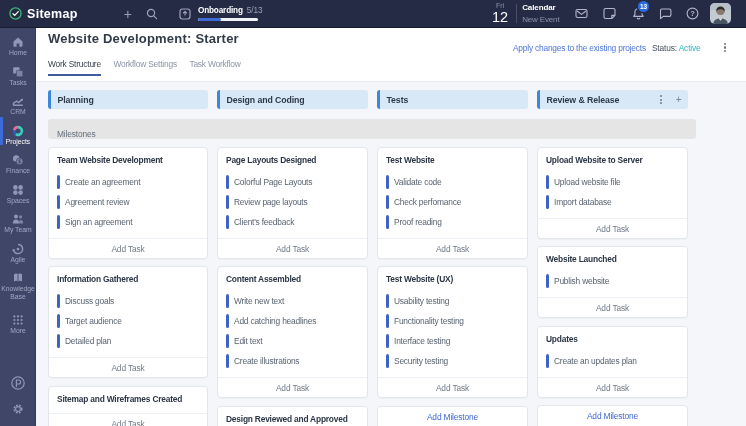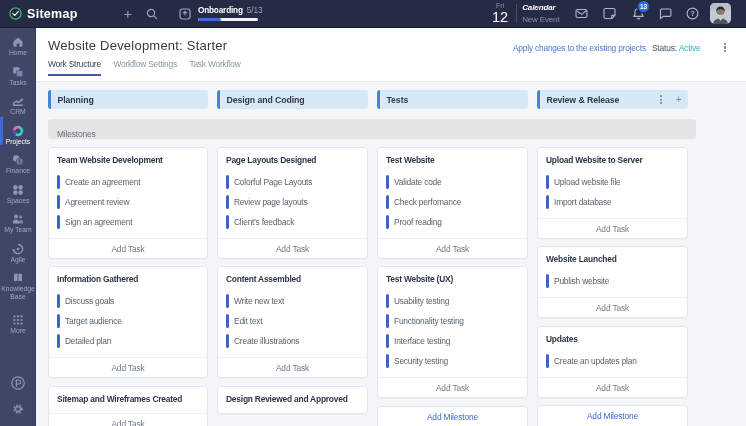--- a/index.html
+++ b/index.html
@@ -22,21 +22,21 @@
   .onb-count { color:#9aa0b8; font-size:8.2px; margin-left:4px; letter-spacing:-0.1px; }
   .onb-progress { margin-top:3px; width:60px; height:3px; border-radius:2px; background:#f2f3f7; overflow:hidden; }
   .onb-fill { height:100%; background:#3e6ad6; border-radius:2px; }
 
   .tb-right { margin-left:auto; display:flex; align-items:center; }
   .tb-date { text-align:center; line-height:1; }
   .tb-date-wd { color:#8e93ac; font-size:7px; }
   .tb-date-day { color:#fff; font-size:14.5px; font-weight:400; margin-top:1px; }
   .tb-sep { width:1px; height:19px; background:#4a4f68; margin:0 5.5px 0 7.5px; }
   .tb-cal { line-height:1; cursor:pointer; }
-  .tb-cal-1 { color:#fff; font-size:8px; font-weight:bold; letter-spacing:-0.1px;font-style:italic; }
+  .tb-cal-1 { color:#fff; font-size:8px; font-weight:bold; letter-spacing:-0.1px; }
   .tb-cal-2 { color:#8e93ac; font-size:8px; margin-top:4px; letter-spacing:-0.15px; }
   .tb-ico { width:13px; height:13px; display:flex; align-items:center; justify-content:center; cursor:pointer; position:relative; }
   .tb-ico svg { display:block; }
   .i-mail { margin-left:15.5px; }
   .i-note { margin-left:15px; }
   .i-bell { margin-left:16px; }
   .i-chat { margin-left:14px; }
   .i-help { margin-left:14px; }
   .badge { position:absolute; top:-6px; left:6px; box-shadow:0 0 0 1.5px #262b45; min-width:11px; height:11px; padding:0 2px; border-radius:6px; background:#2b6ce2; color:#fff; font-size:6.5px; font-weight:bold; display:flex; align-items:center; justify-content:center; }
   .avatar { width:21px; height:21px; border-radius:5px; overflow:hidden; margin-left:11px; margin-right:15px; cursor:pointer; }
@@ -55,21 +55,21 @@
   .nav-item.tall { height:42px; }
   .active-bar { position:absolute; left:0; top:89px; width:3px; height:28px; background:#3c6bd9; }
   .side-bottom { position:absolute; bottom:0; left:0; width:36px; display:flex; flex-direction:column; align-items:center; }
   .sb-ico { cursor:pointer; display:flex; }
   .sb-p { margin-bottom:13px; }
   .sb-gear { margin-bottom:11px; }
 
   
   .main { flex:1; display:flex; flex-direction:column; min-width:0; }
   .page-header { height:54px; flex:0 0 54px; background:#fff; border-bottom:1px solid #e8ebef; position:relative; }
-  .page-title { position:absolute; left:12px; top:10px; font-size:13px; font-weight:400; color:#323b48; letter-spacing:.22px; }
+  .page-title { position:absolute; left:12px; top:3px; font-size:13px; font-weight:700; color:#323b48; letter-spacing:.22px; }
   .ph-right { position:absolute; right:17px; top:13px; display:flex; align-items:center; }
   .apply-link { color:#4d77d7; font-size:8.4px; letter-spacing:-0.2px; cursor:pointer; }
   .status-wrap { margin-left:6px; font-size:8.4px; letter-spacing:-0.15px; color:#49525e; }
   .status-val { color:#29b7c7; cursor:pointer; }
   .kebab { margin-left:20px; cursor:pointer; display:flex; flex-direction:column; align-items:center; padding:1px 3px; }
   .kebab i { width:2.4px; height:2.4px; border-radius:50%; background:#6e7885; margin:0.65px 0; }
   .tabs { position:absolute; left:12px; top:31px; display:flex; }
   .tab { font-size:8.4px; letter-spacing:-0.2px; color:#8b95a3; margin-right:12.5px; padding-bottom:5px; cursor:pointer; border-bottom:2px solid transparent; }
   .tab.active { color:#39434f; border-bottom-color:#3d5b9e; }
 
@@ -429,20 +429,24 @@
               </div>
               <div class="card">
                 <div class="card-title">Content Assembled</div>
                 <div class="task-list">
                   <div class="task">
                     <span class="task-bar"></span>
                     <span class="task-label">Write new text</span>
                   </div>
                   <div class="task">
                     <span class="task-bar"></span>
+                    <span class="task-label">Add catching headlines</span>
+                  </div>
+                  <div class="task">
+                    <span class="task-bar"></span>
                     <span class="task-label">Edit text</span>
                   </div>
                   <div class="task">
                     <span class="task-bar"></span>
                     <span class="task-label">Create illustrations</span>
                   </div>
                 </div>
                 <div class="add-task">Add Task</div>
               </div>
               <div class="card">

